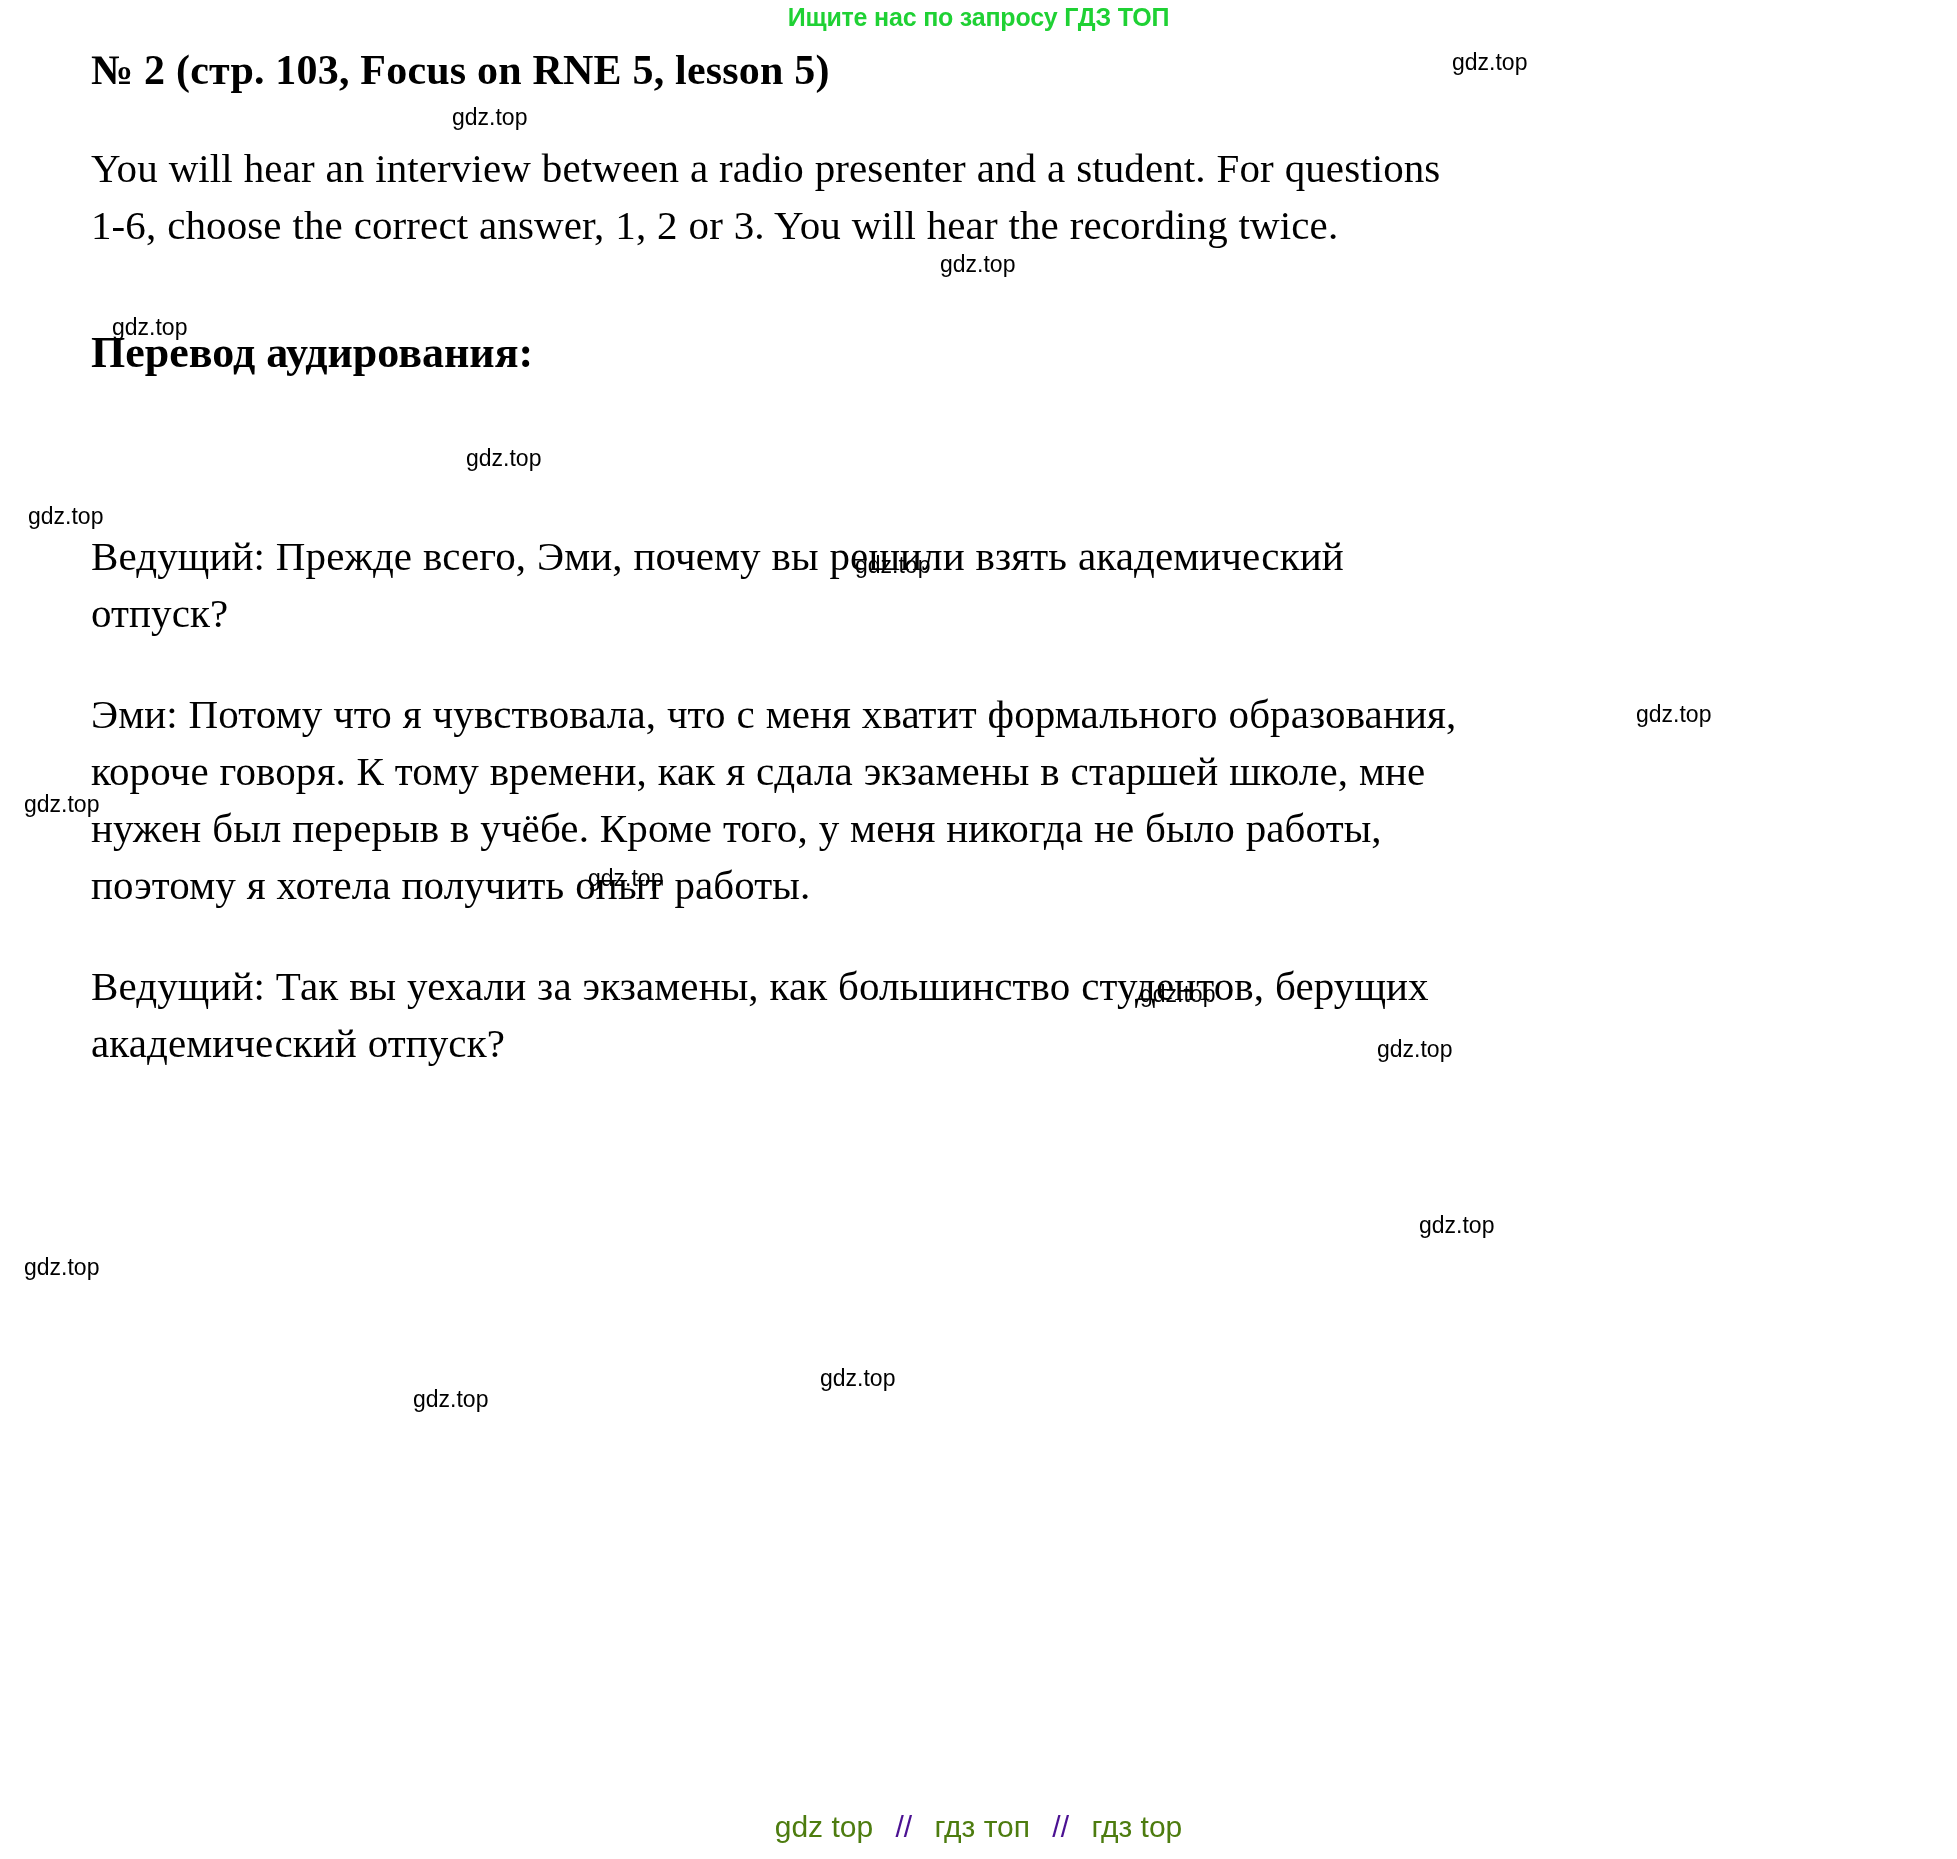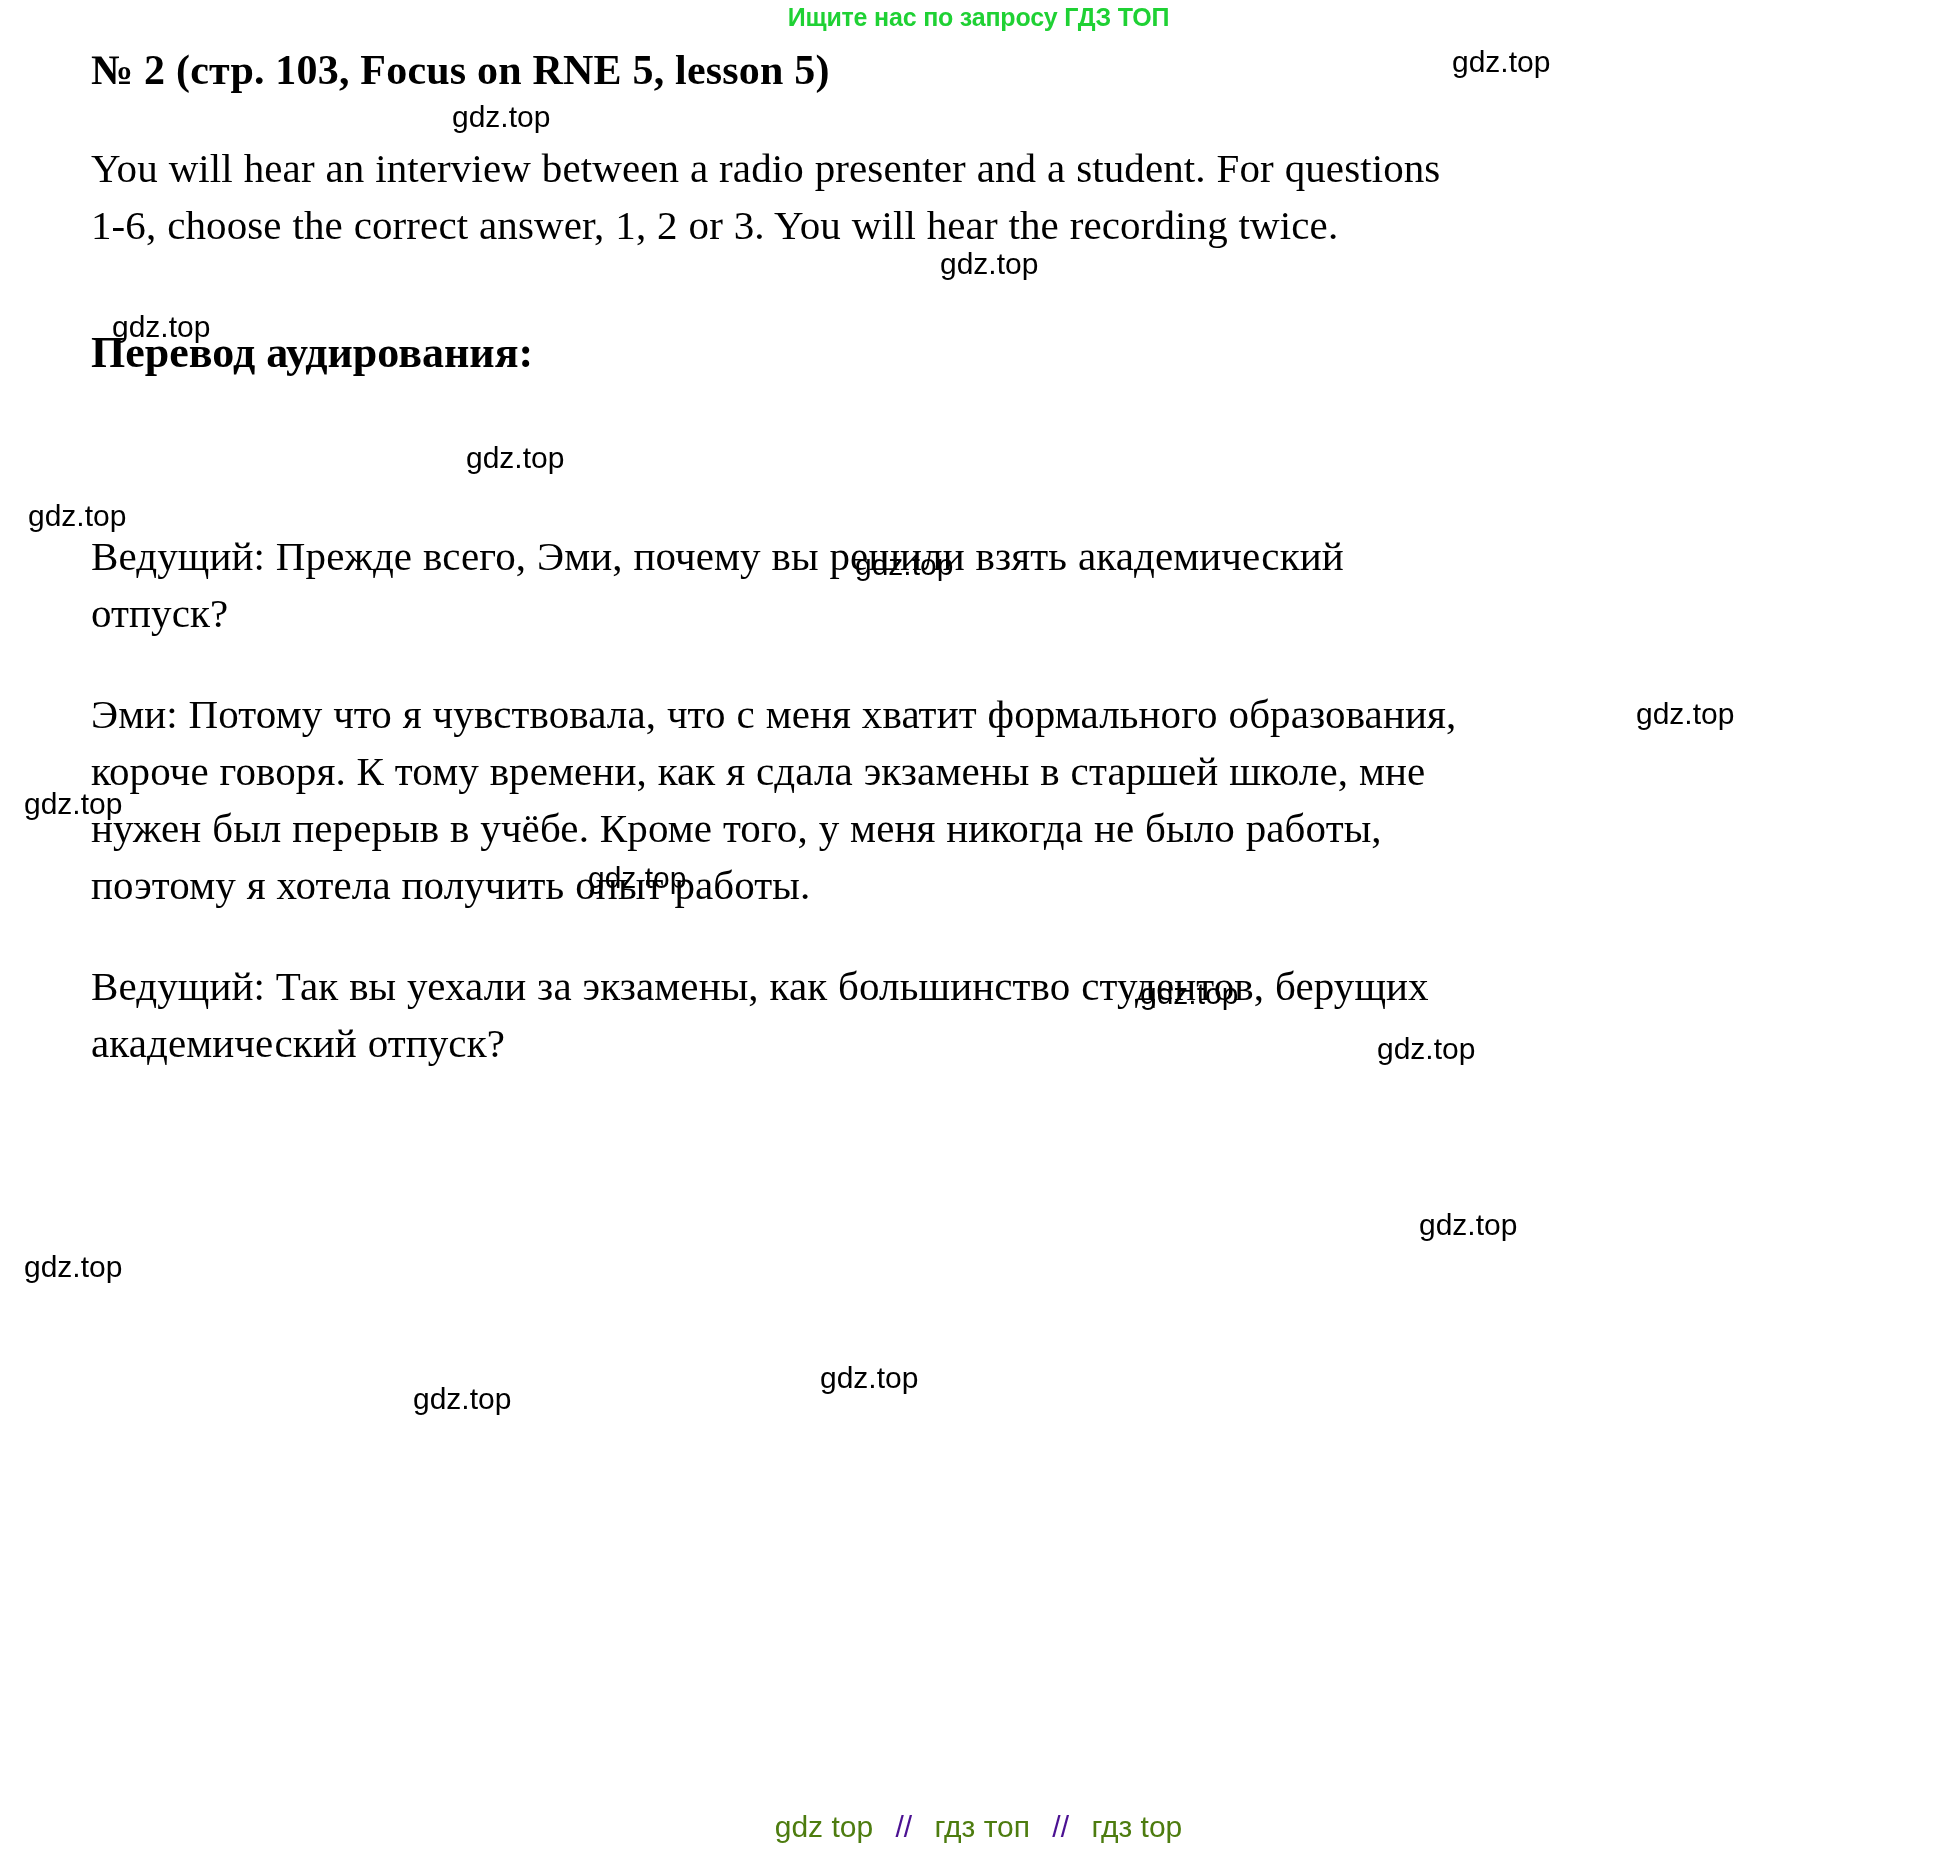--- a/index.html
+++ b/index.html
@@ -81,21 +81,21 @@
     padding: 0;
     font-size: 44px;
     font-weight: 700;
     line-height: 54px;
   }
 
   
   .wm {
     position: absolute;
     font-family: "Liberation Sans", "DejaVu Sans", sans-serif;
-    font-size: 30px;
+    font-size: 23px;
     font-weight: 400;
     color: #000000;
     white-space: nowrap;
     line-height: 28px;
     pointer-events: none;
   }
 
   
   .footer-links {
     position: absolute;

